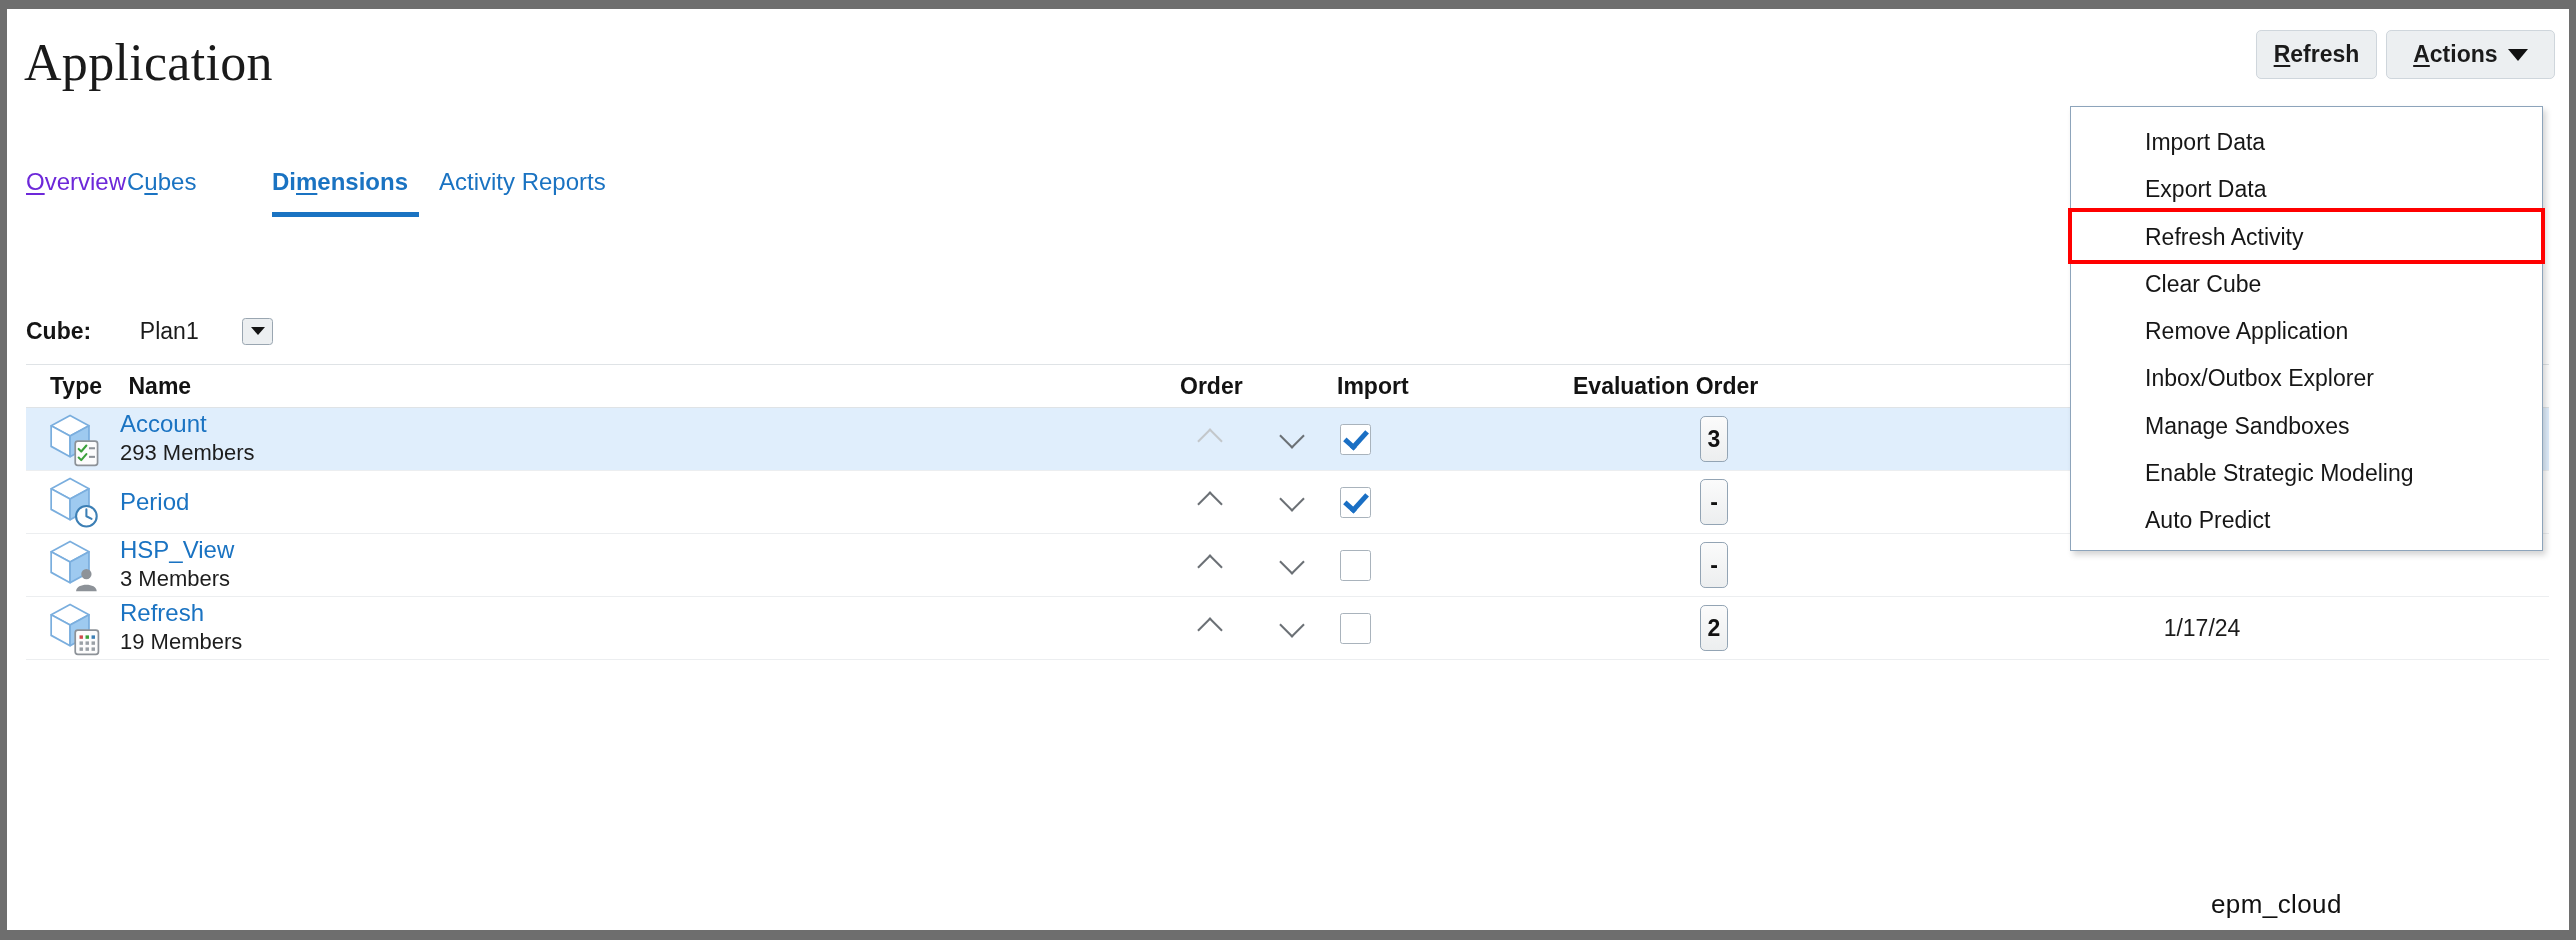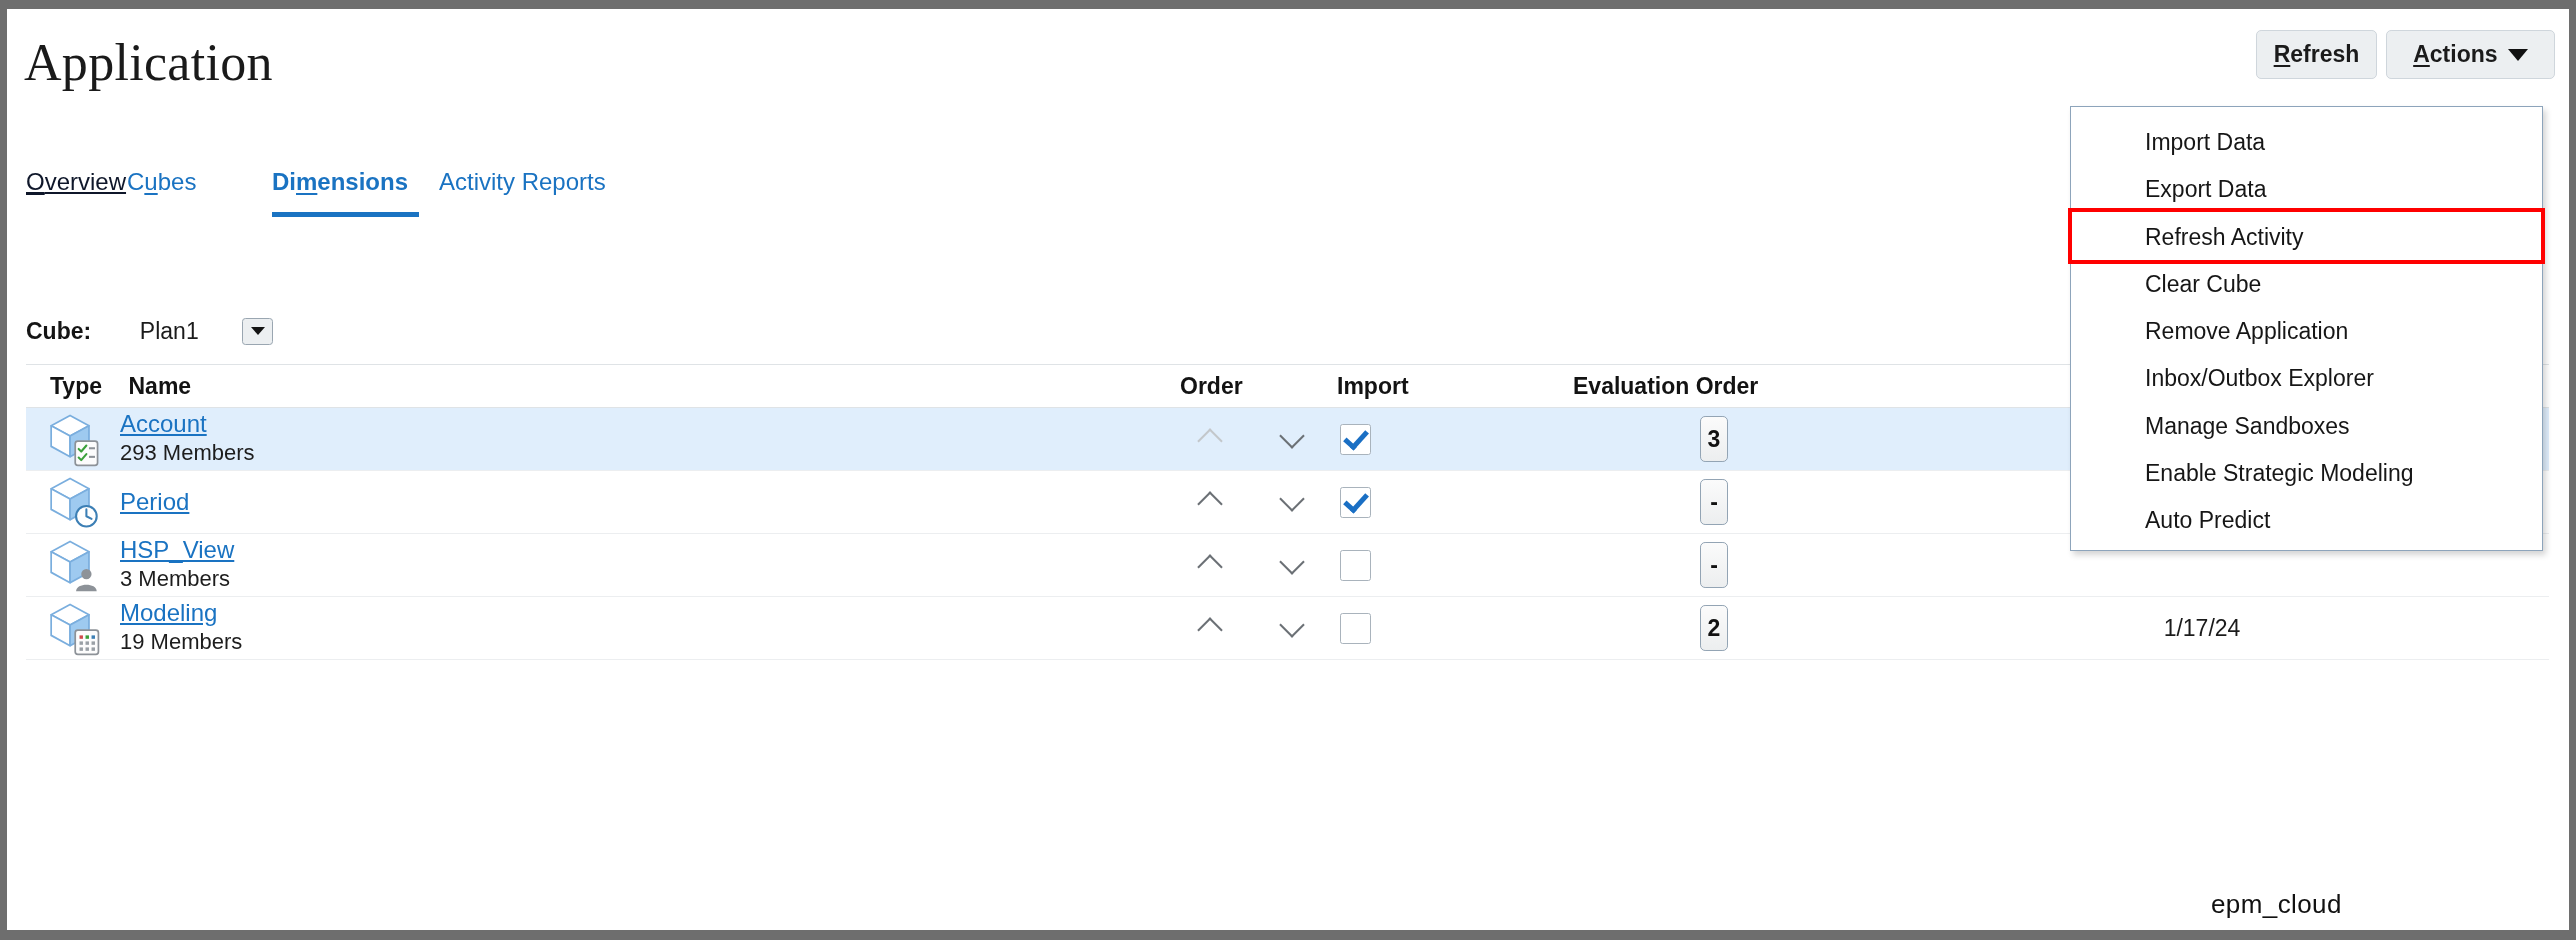--- a/index.html
+++ b/index.html
@@ -200,21 +200,20 @@
   #thead .c-dense { padding-left: 12px; }
   #thead .c-eval  { justify-content: flex-start; padding-left: 0px; }
 
   
   .dim-name {
     font-size: 24px;
     color: #1a73c2;
     line-height: 1.15;
     white-space: nowrap;
     cursor: pointer;
-    text-decoration: underline;
   }
   .dim-members {
     font-size: 22px;
     color: #1d1d1d;
     line-height: 1.3;
     white-space: nowrap;
     margin-top: 1.7px;
   }
 
   
@@ -306,21 +305,21 @@
     <span class="mnemonic">R</span>
         <span>efresh</span>
   </div>
   <div id="btn-actions" class="hdr-btn">
     <span class="mnemonic">A</span>
         <span>ctions</span>
         <span id="actions-caret"></span>
   </div>
 
   <div id="tabs">
-        <div style="position: absolute; left: 19px; top: 159px; font-size: 24px; white-space: nowrap; cursor: pointer; color: #0f172a; text-decoration: underline;"><span></span><span style="text-decoration: underline; text-underline-offset: 3.4px;">O</span><span>verview</span></div>
+        <div style="position: absolute; left: 19px; top: 159px; font-size: 24px; white-space: nowrap; cursor: pointer; color: #6d28d9;"><span></span><span style="text-decoration: underline; text-underline-offset: 3.4px;">O</span><span>verview</span></div>
         <div style="position: absolute; left: 120px; top: 159px; font-size: 24px; white-space: nowrap; cursor: pointer; color: rgb(26, 115, 194);"><span>C</span><span style="text-decoration: underline; text-underline-offset: 3.4px;">u</span><span>bes</span></div>
         <div style="position: absolute; left: 265px; top: 159px; font-size: 24px; white-space: nowrap; cursor: pointer; color: rgb(26, 115, 194); font-weight: bold;"><span>Di</span><span style="text-decoration: underline; text-underline-offset: 3.4px;">m</span><span>ensions</span></div>
         <div style="position: absolute; left: 265px; top: 203px; width: 147px; height: 5.1px; background: rgb(26, 115, 194);"></div>
         <div style="position: absolute; left: 432px; top: 159px; font-size: 24px; white-space: nowrap; cursor: pointer; color: rgb(26, 115, 194);"><span>Activity Reports</span></div>
       </div>
 
   <div id="cube-bar">
     <span id="cube-label">Cube:</span>
     <span id="cube-value">Plan1</span>
     <span id="cube-dd">
@@ -438,21 +437,21 @@
                   <rect x="5" y="13" width="4" height="4" fill="#9aa0a6"></rect>
                   <rect x="12" y="13" width="4" height="4" fill="#9aa0a6"></rect>
                   <rect x="19" y="13" width="4" height="4" fill="#9aa0a6"></rect>
                   <rect x="5" y="20" width="4" height="4" fill="#9aa0a6"></rect>
                   <rect x="12" y="20" width="4" height="4" fill="#9aa0a6"></rect>
                   <rect x="19" y="20" width="4" height="4" fill="#9aa0a6"></rect>
                 </g>
               </svg>
             </div>
             <div class="c-name">
-              <div class="dim-name">Modeling</div>
+              <div class="dim-name">Refresh</div>
               <div class="dim-members">19 Members</div>
             </div>
             <div class="c-order">
               <div class="chev up"></div>
               <div class="chev down"></div>
             </div>
             <div class="c-dense">
               <div class="cbx"></div>
             </div>
             <div class="c-eval">

